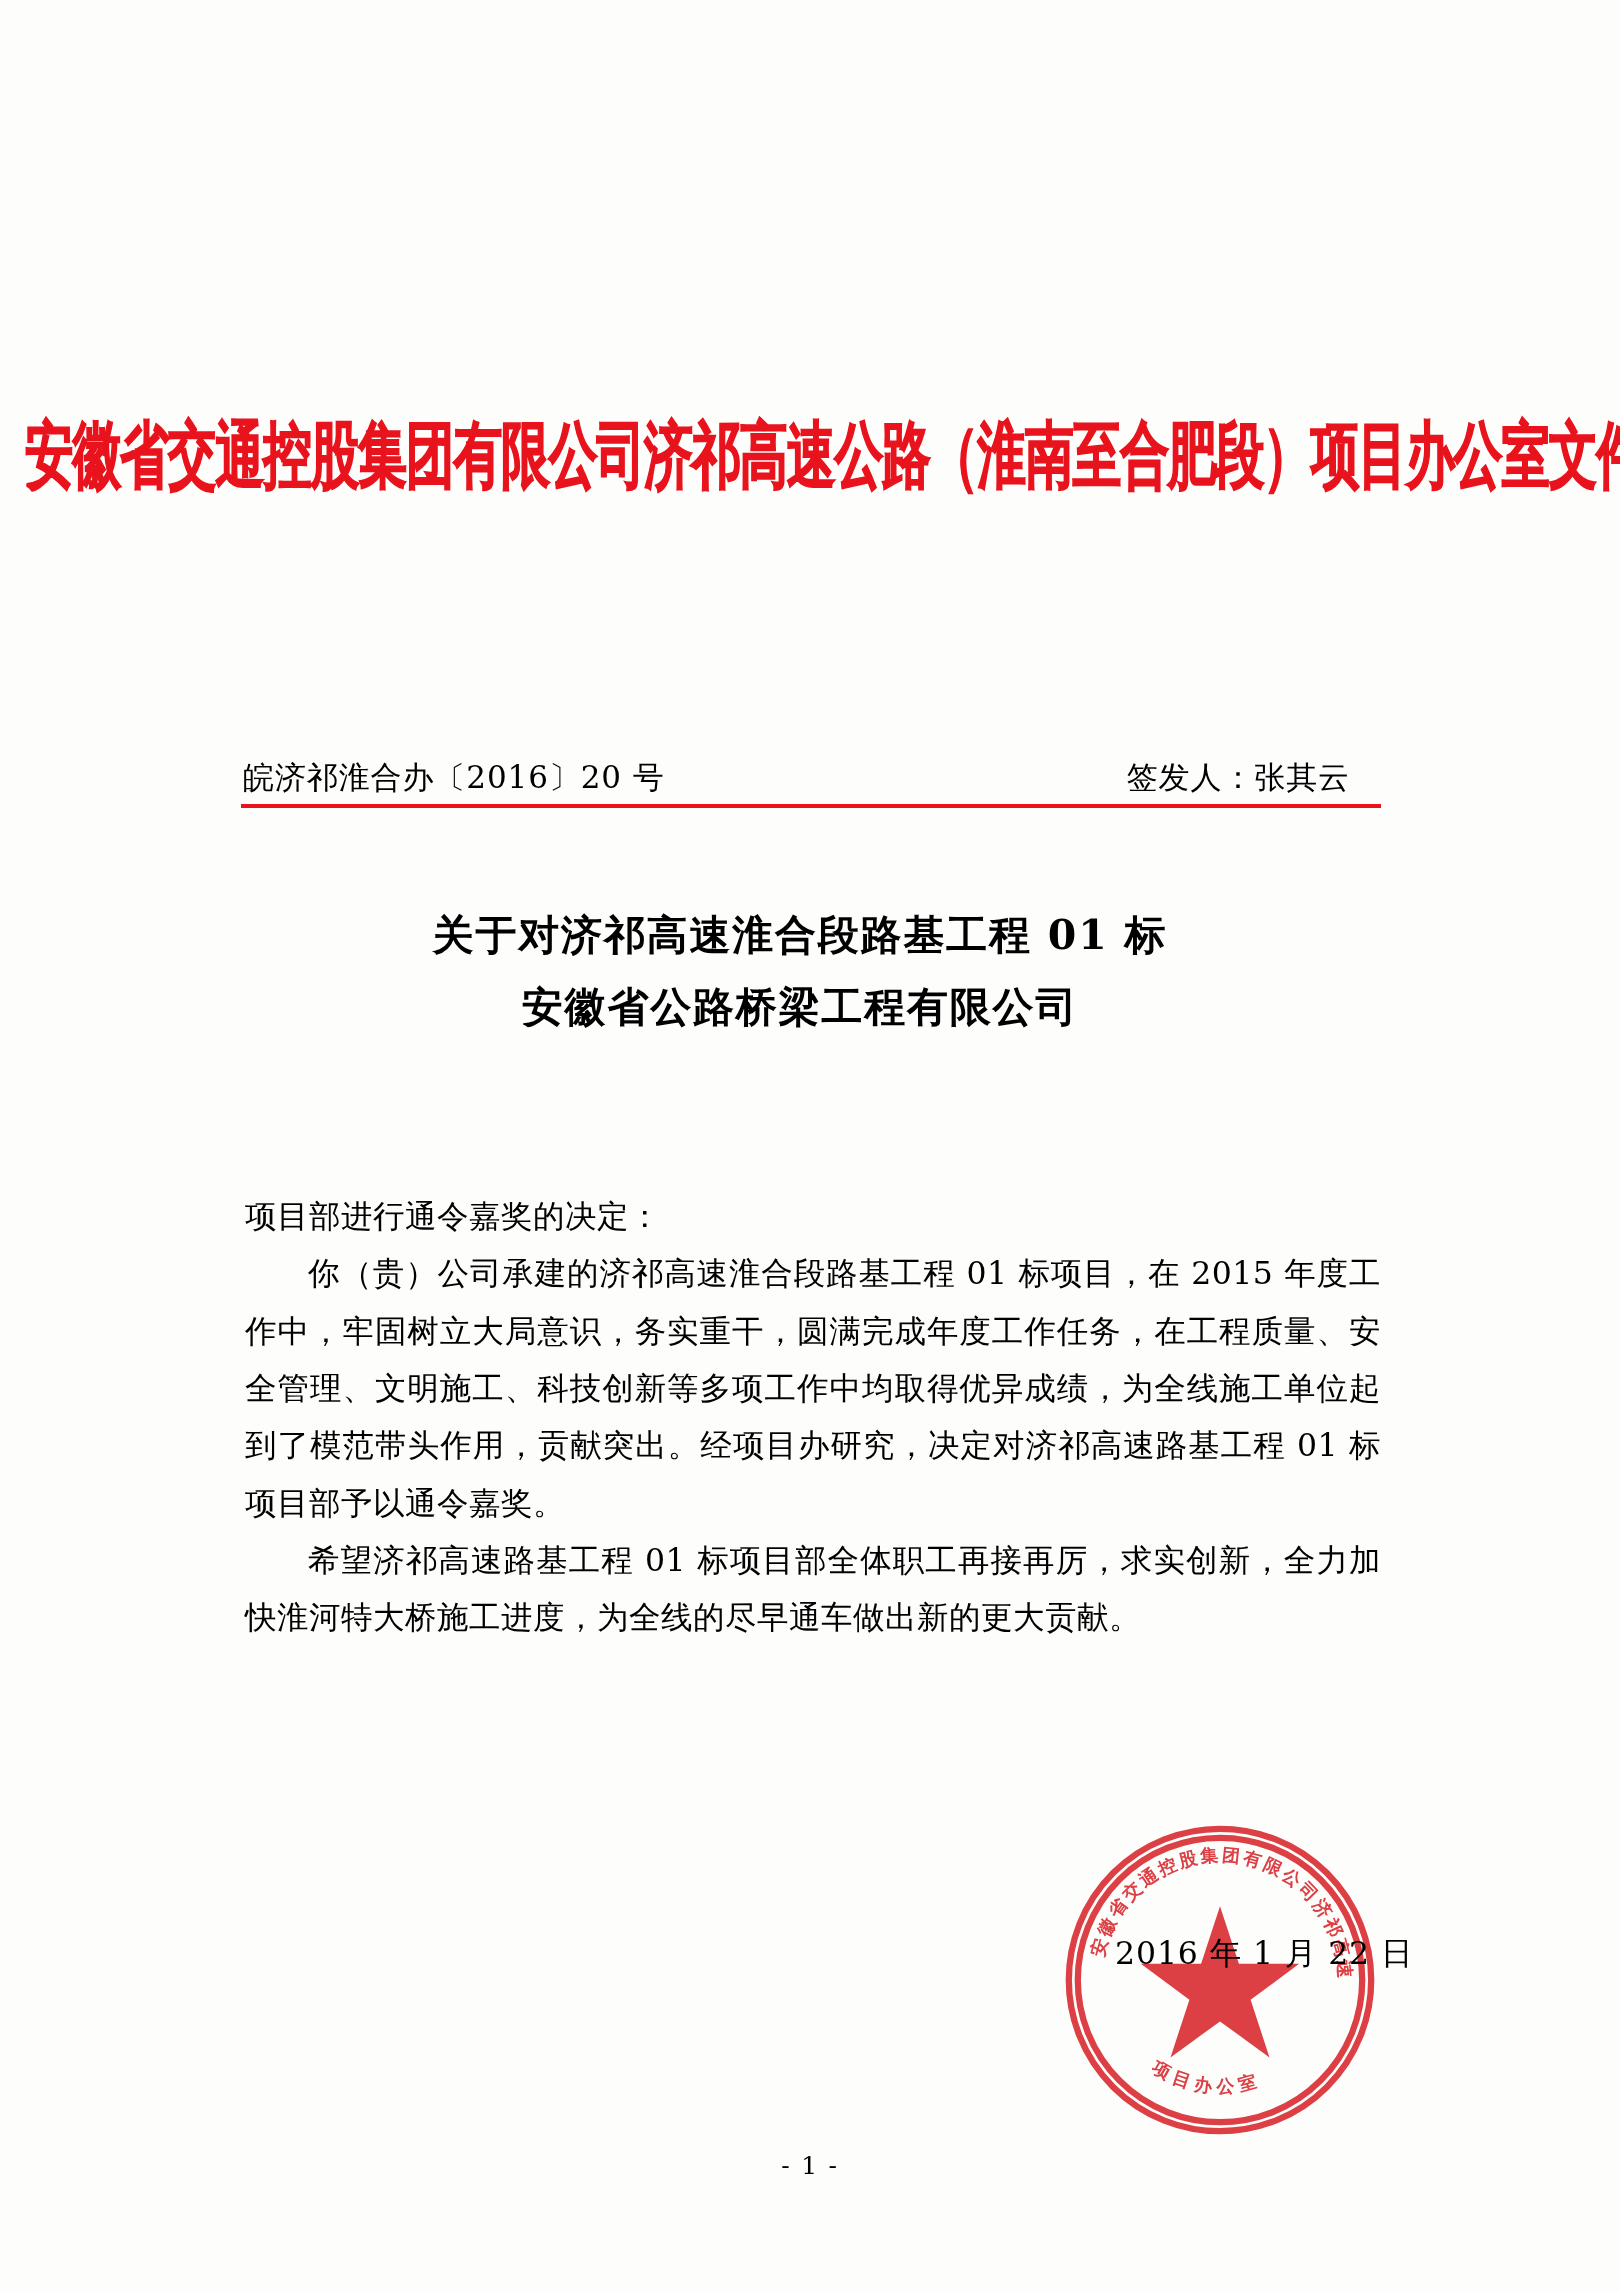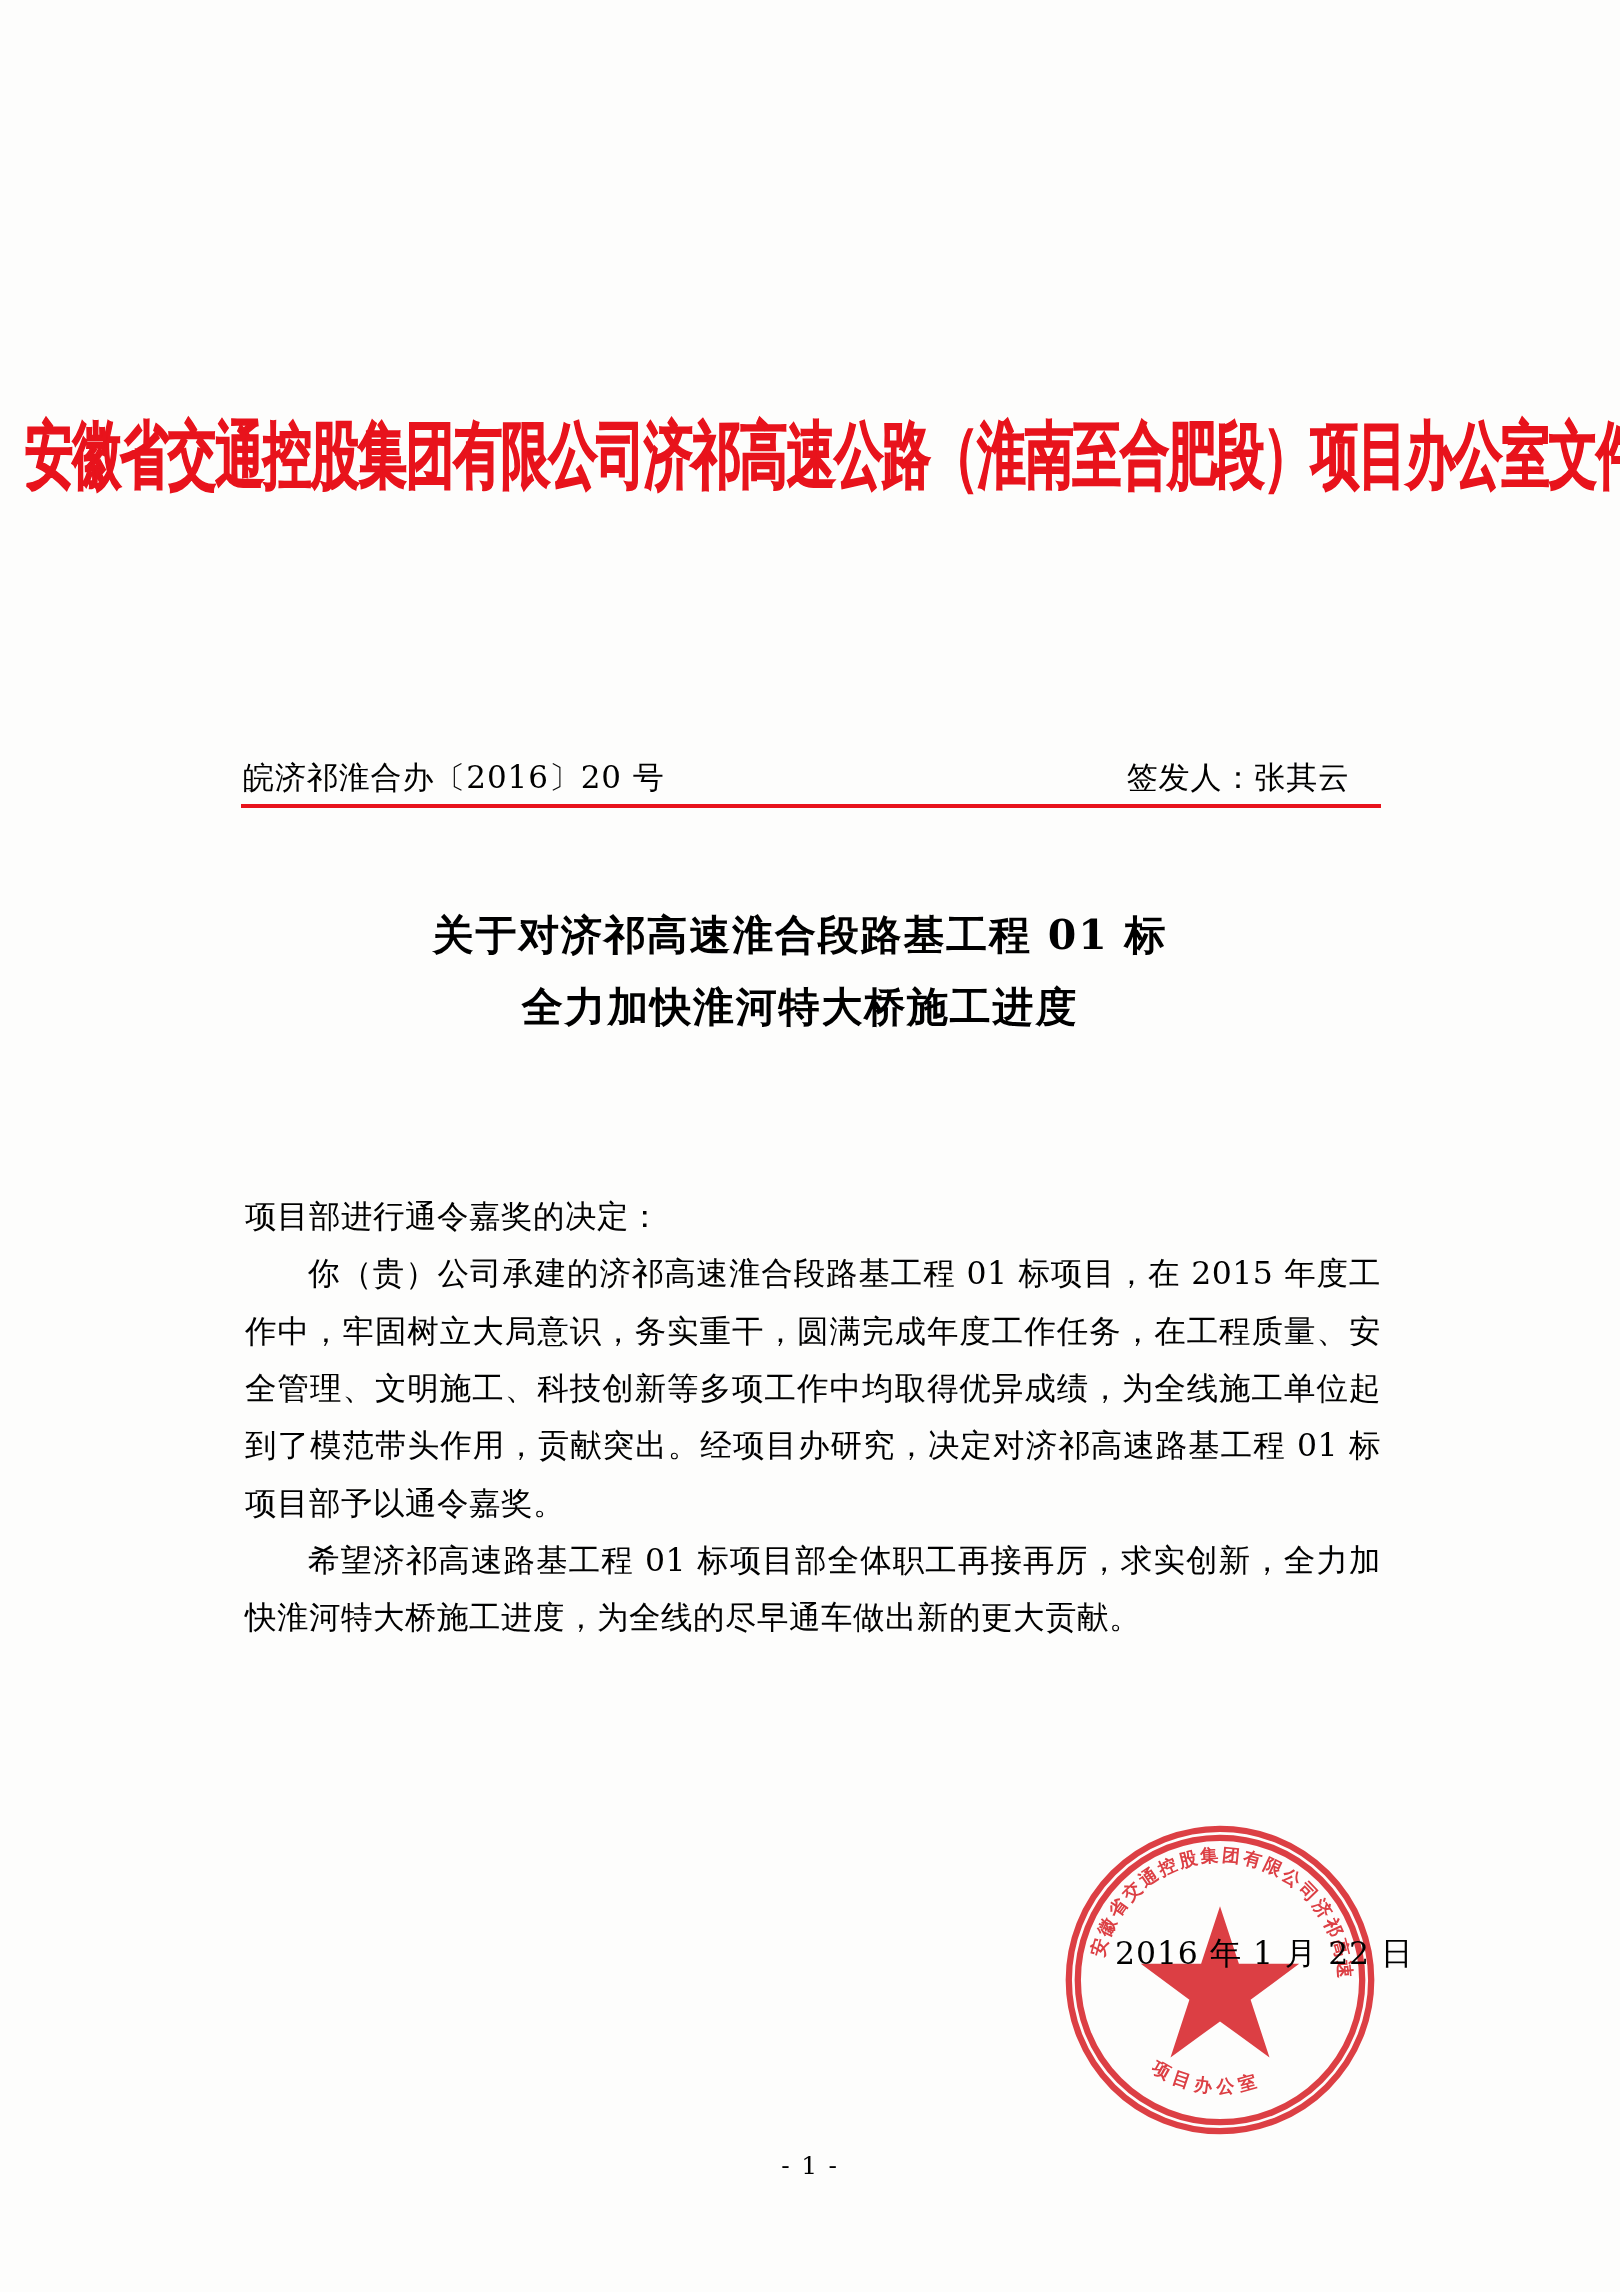--- a/index.html
+++ b/index.html
@@ -155,21 +155,21 @@
 
   <div class="docnum-row">
     <span class="docnum">皖济祁淮合办〔2016〕20 号</span>
     <span class="signer">签发人：张其云</span>
   </div>
 
   <div class="red-rule"></div>
 
   <div class="doc-title">
     <span class="line">关于对济祁高速淮合段路基工程 01 标</span>
-    <span class="line">全力加快淮河特大桥施工进度</span>
+    <span class="line">安徽省公路桥梁工程有限公司</span>
   </div>
 
   <div class="body-block">
     <p class="addressee">项目部进行通令嘉奖的决定：</p>
     <p class="indent">你（贵）公司承建的济祁高速淮合段路基工程 01 标项目，在 2015 年度工作中，牢固树立大局意识，务实重干，圆满完成年度工作任务，在工程质量、安全管理、文明施工、科技创新等多项工作中均取得优异成绩，为全线施工单位起到了模范带头作用，贡献突出。经项目办研究，决定对济祁高速路基工程 01 标项目部予以通令嘉奖。</p>
     <p class="indent">希望济祁高速路基工程 01 标项目部全体职工再接再厉，求实创新，全力加快淮河特大桥施工进度，为全线的尽早通车做出新的更大贡献。</p>
   </div>
 
   <svg class="seal" viewBox="0 0 360 360" aria-hidden="true">
     <g fill="none" stroke="#d8252b" stroke-width="7">

